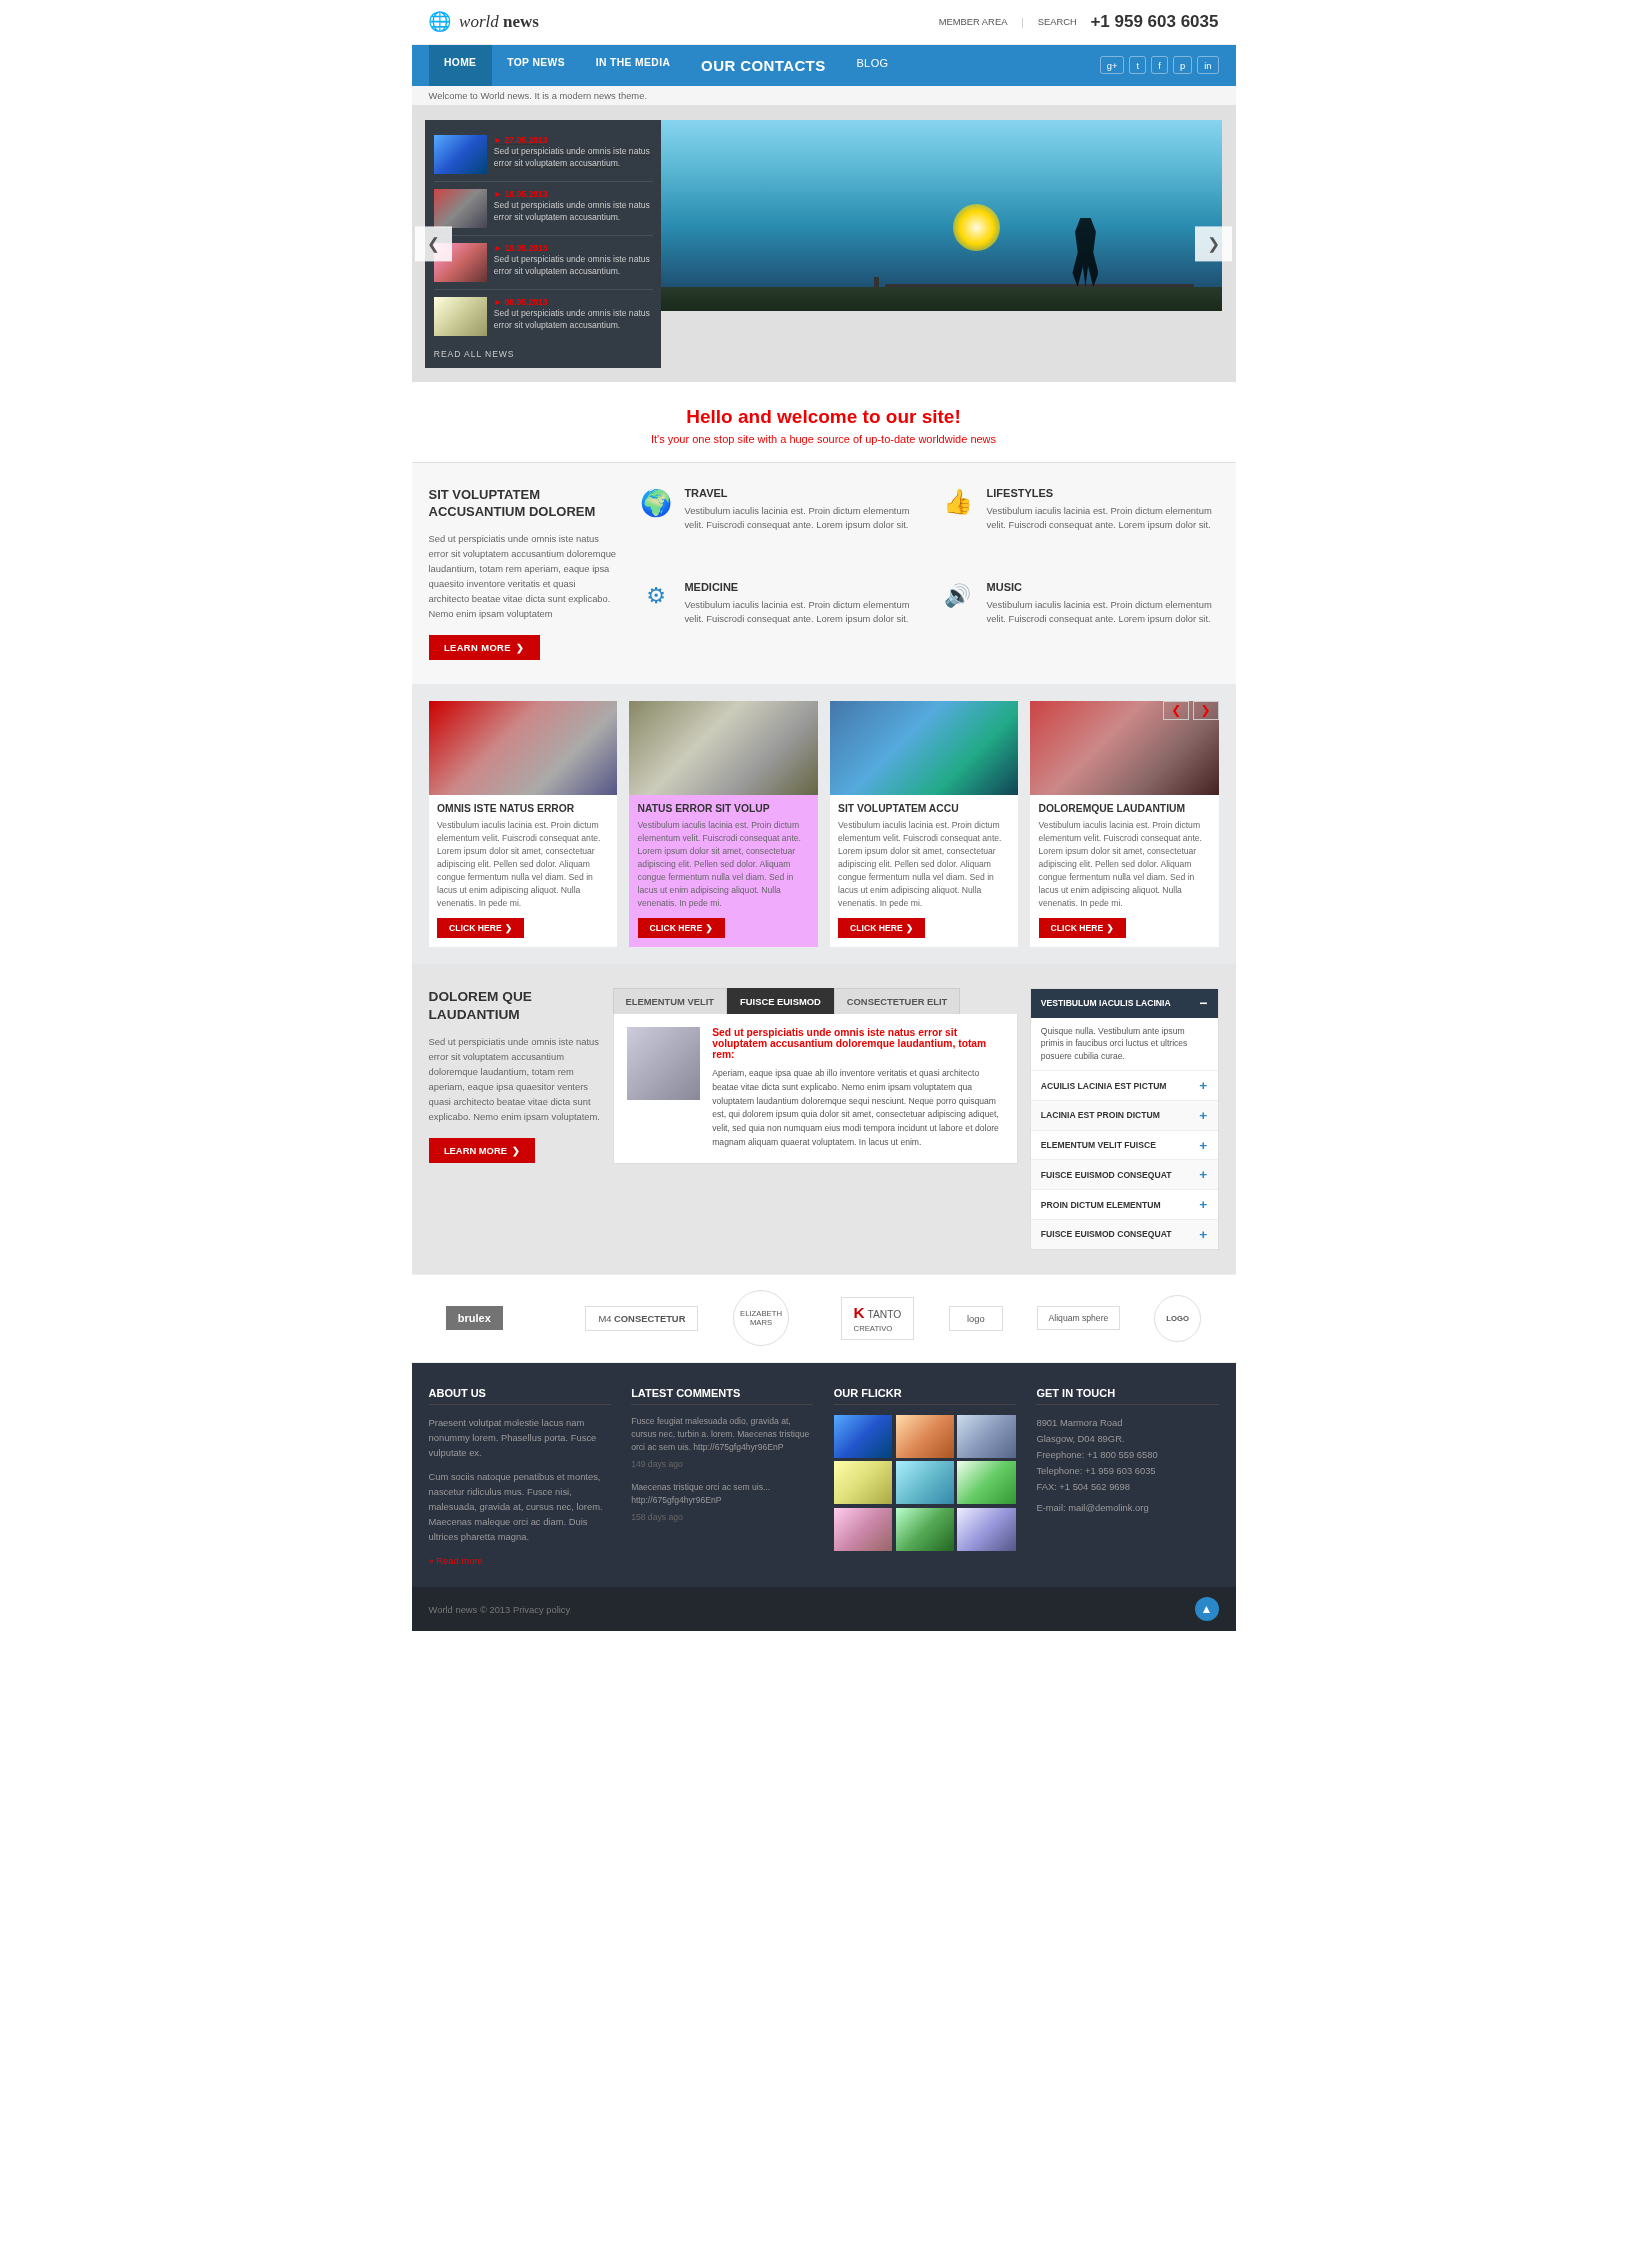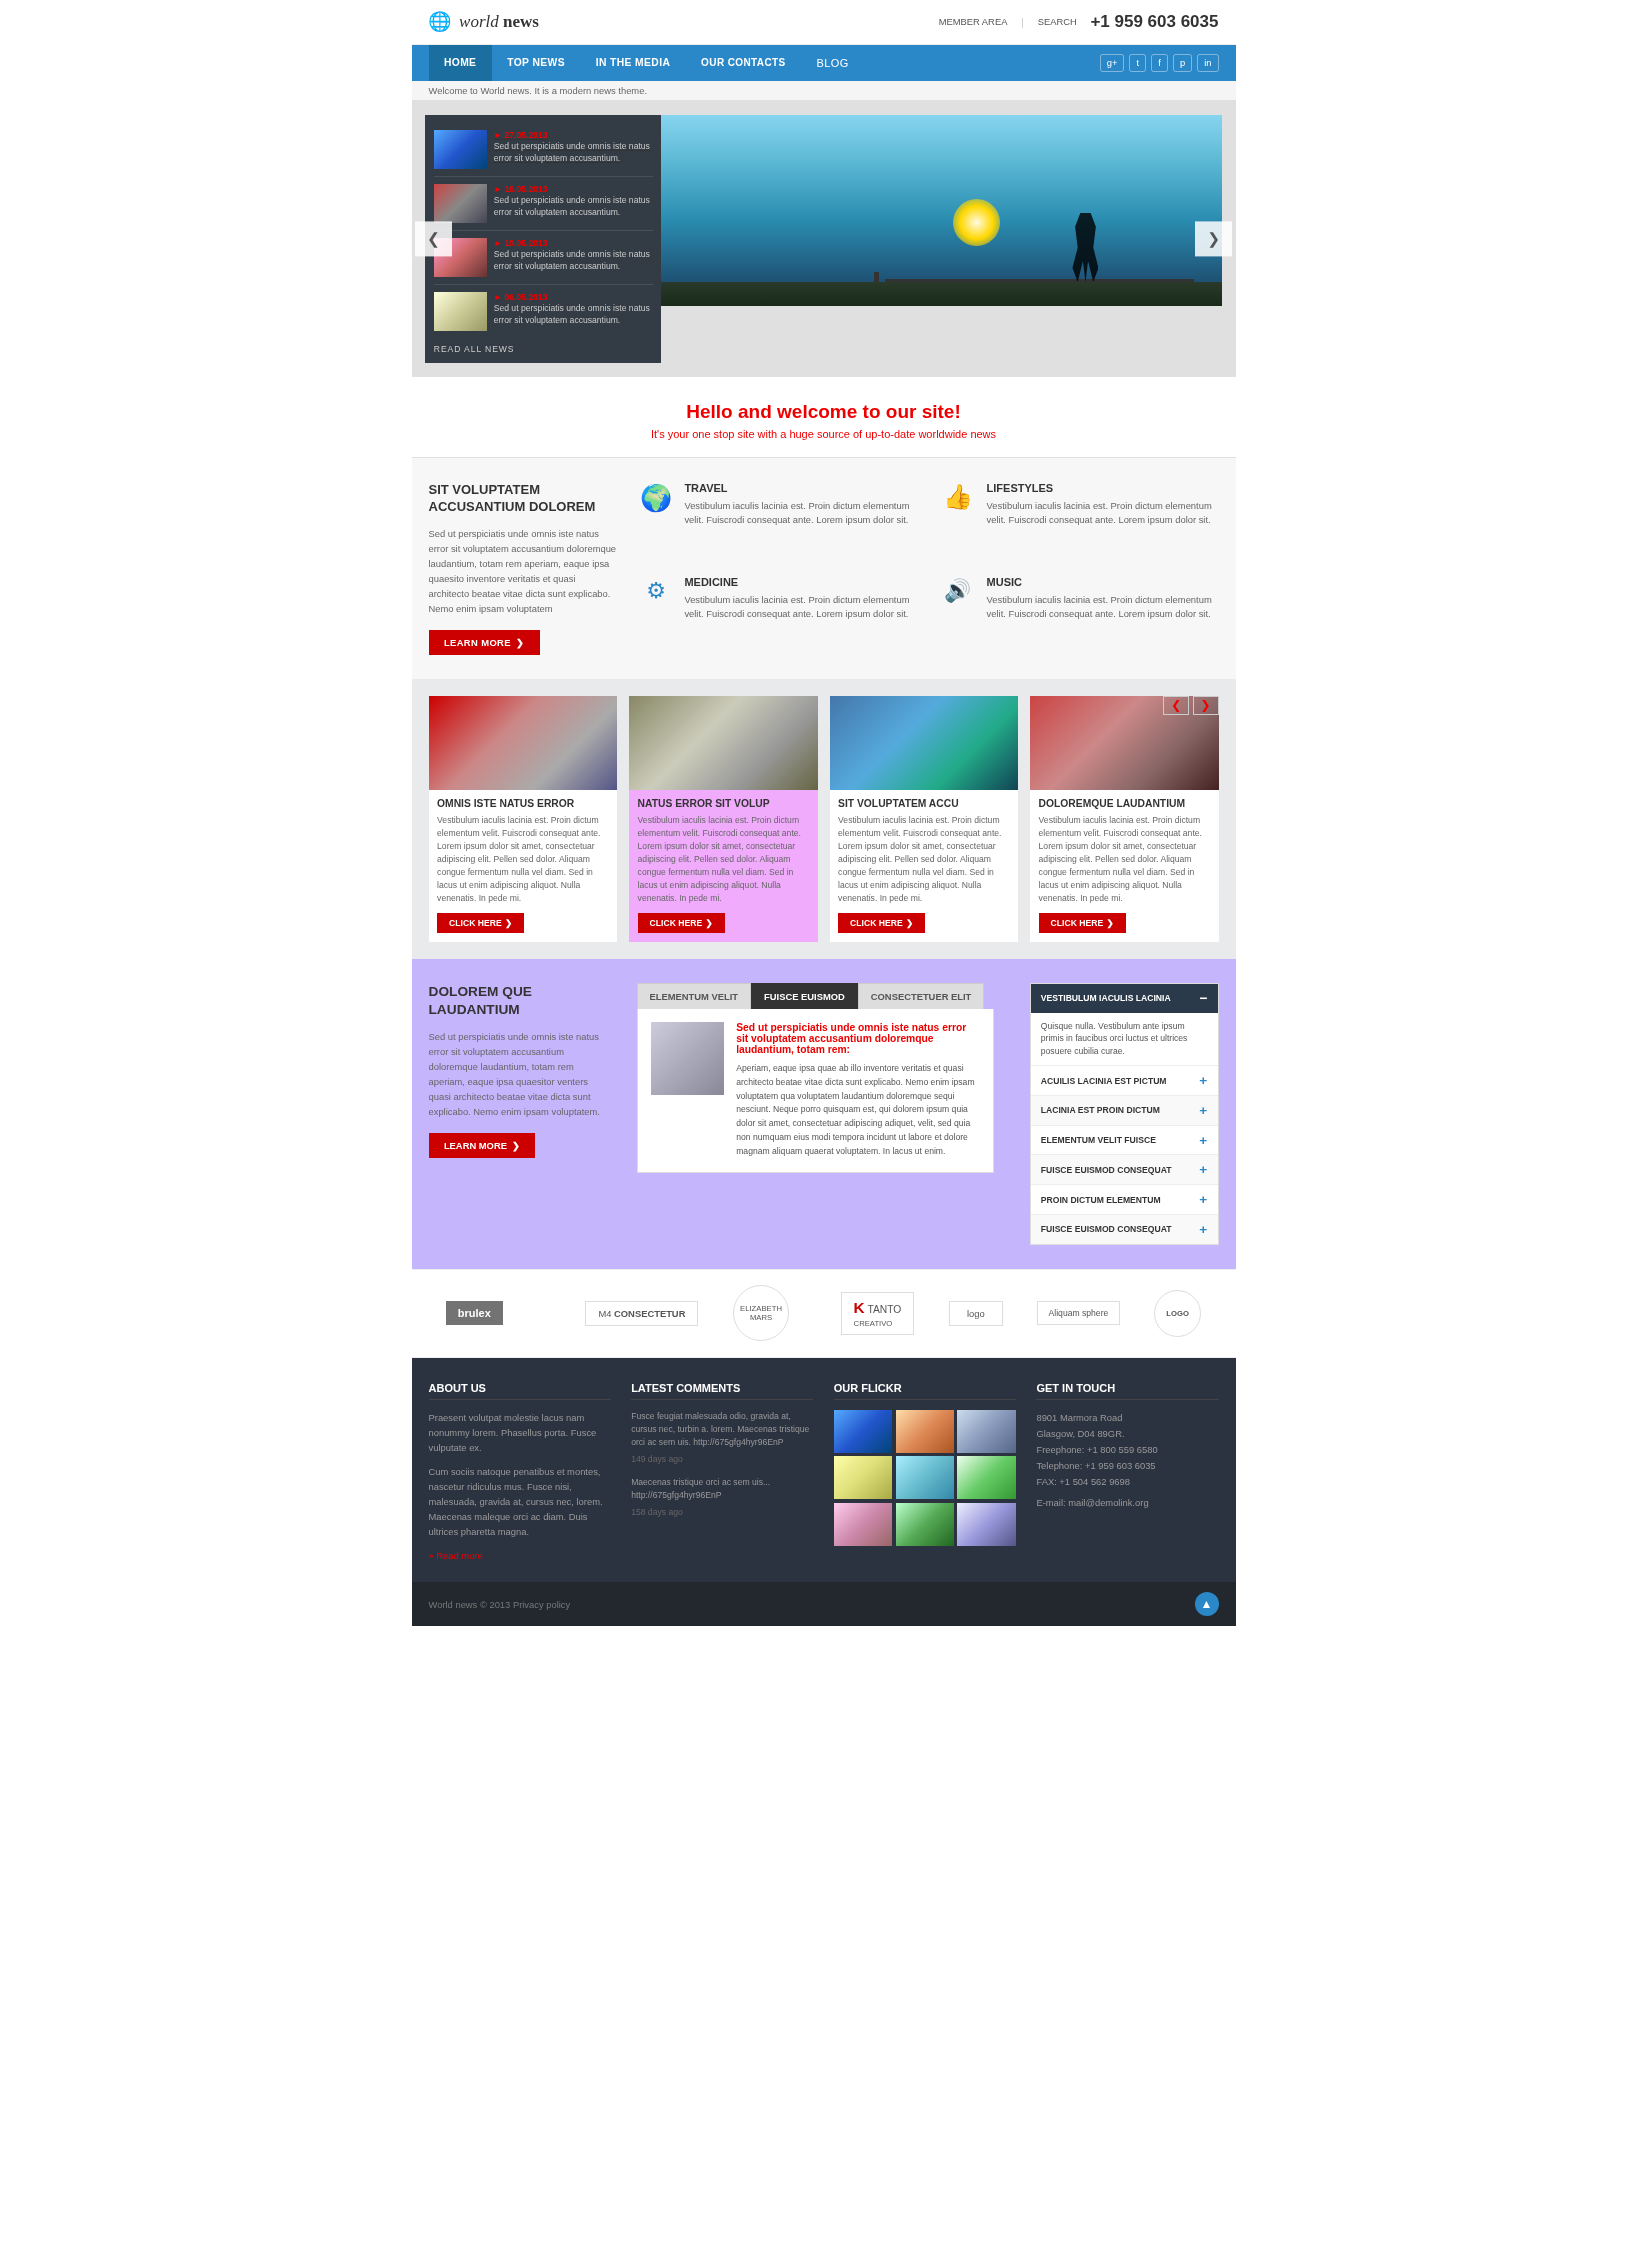--- a/index.html
+++ b/index.html
@@ -19,21 +19,21 @@
     <a href="#" style="font-size:9.4px; color:#555; text-decoration:none;">SEARCH</a>
     <span style="font-size:17px; font-weight:bold; color:#333;">+1 959 603 6035</span>
   </div>
 </div>
 
 <nav style="background:#2a87c8; display:flex; align-items:center; justify-content:space-between; padding:0 17px;">
   <div style="display:flex;">
     <a href="#" style="display:block; padding:12px 15.4px; color:#fff; text-decoration:none; font-size:10.3px; font-weight:bold; text-transform:uppercase; letter-spacing:0.4px; background:#1a6fa0;">HOME</a>
     <a href="#" style="display:block; padding:12px 15.4px; color:#fff; text-decoration:none; font-size:10.3px; font-weight:bold; text-transform:uppercase; letter-spacing:0.4px;">TOP NEWS</a>
     <a href="#" style="display:block; padding:12px 15.4px; color:#fff; text-decoration:none; font-size:10.3px; font-weight:bold; text-transform:uppercase; letter-spacing:0.4px;">IN THE MEDIA</a>
-    <a href="#" style="display:block; padding:12px 15.4px; color:#fff; text-decoration:none; font-size:10px; font-weight:bold; text-transform:uppercase; letter-spacing:0.4px;">OUR CONTACTS</a>
+    <a href="#" style="display:block; padding:12px 15.4px; color:#fff; text-decoration:none; font-size:15px; font-weight:bold; text-transform:uppercase; letter-spacing:0.4px;">OUR CONTACTS</a>
     <a href="#" style="display:block; padding:12px 15.4px; color:#fff; text-decoration:none; font-size:11px; font-weight:normal; text-transform:uppercase; letter-spacing:0.4px;">BLOG</a>
   </div>
   <div style="display:flex; gap:5.1px; align-items:center;">
     <a href="#" style="color:#fff; text-decoration:none; font-size:9.4px; border:0.9px solid rgba(255,255,255,0.4); padding:2.6px 6px; border-radius:2.6px;">g+</a>
     <a href="#" style="color:#fff; text-decoration:none; font-size:9.4px; border:0.9px solid rgba(255,255,255,0.4); padding:2.6px 6px; border-radius:2.6px;">t</a>
     <a href="#" style="color:#fff; text-decoration:none; font-size:9.4px; border:0.9px solid rgba(255,255,255,0.4); padding:2.6px 6px; border-radius:2.6px;">f</a>
     <a href="#" style="color:#fff; text-decoration:none; font-size:9.4px; border:0.9px solid rgba(255,255,255,0.4); padding:2.6px 6px; border-radius:2.6px;">p</a>
     <a href="#" style="color:#fff; text-decoration:none; font-size:9.4px; border:0.9px solid rgba(255,255,255,0.4); padding:2.6px 6px; border-radius:2.6px;">in</a>
   </div>
 </nav>
@@ -197,21 +197,21 @@
         <button style="background:#cc0000; color:#fff; border:none; padding:5.1px 12px; font-size:8.6px; font-weight:bold; text-transform:uppercase; cursor:pointer; display:inline-flex; align-items:center; gap:3.4px;">
             <span>CLICK HERE</span> 
             <span>❯</span>
           </button>
       </div>
     </div>
 
   </div>
 </div>
 
-<div style="background:#c4b5fd; padding:24px 17px; display:flex; gap:36px;">
+<div style="background:#e5e5e5; padding:24px 17px; display:flex; gap:12px;">
 
   <div style="width:172px; flex-shrink:0;">
     <h3 style="font-size:13.7px; font-weight:bold; color:#333; margin-bottom:10.3px; text-transform:uppercase; line-height:1.3;">DOLOREM QUE LAUDANTIUM</h3>
     <p style="font-size:9.4px; color:#666; line-height:1.6; margin-bottom:13.7px;">Sed ut perspiciatis unde omnis iste natus error sit voluptatem accusantium doloremque laudantium, totam rem aperiam, eaque ipsa quaesitor venters quasi architecto beatae vitae dicta sunt explicabo. Nemo enim ipsam voluptatem.</p>
     <button style="background:#cc0000; color:#fff; border:none; padding:6.9px 15.4px; font-size:9.4px; font-weight:bold; text-transform:uppercase; cursor:pointer; display:inline-flex; align-items:center; gap:5.1px;">
       <span>LEARN MORE</span> 
         <span>❯</span>
     </button>
   </div>
 

